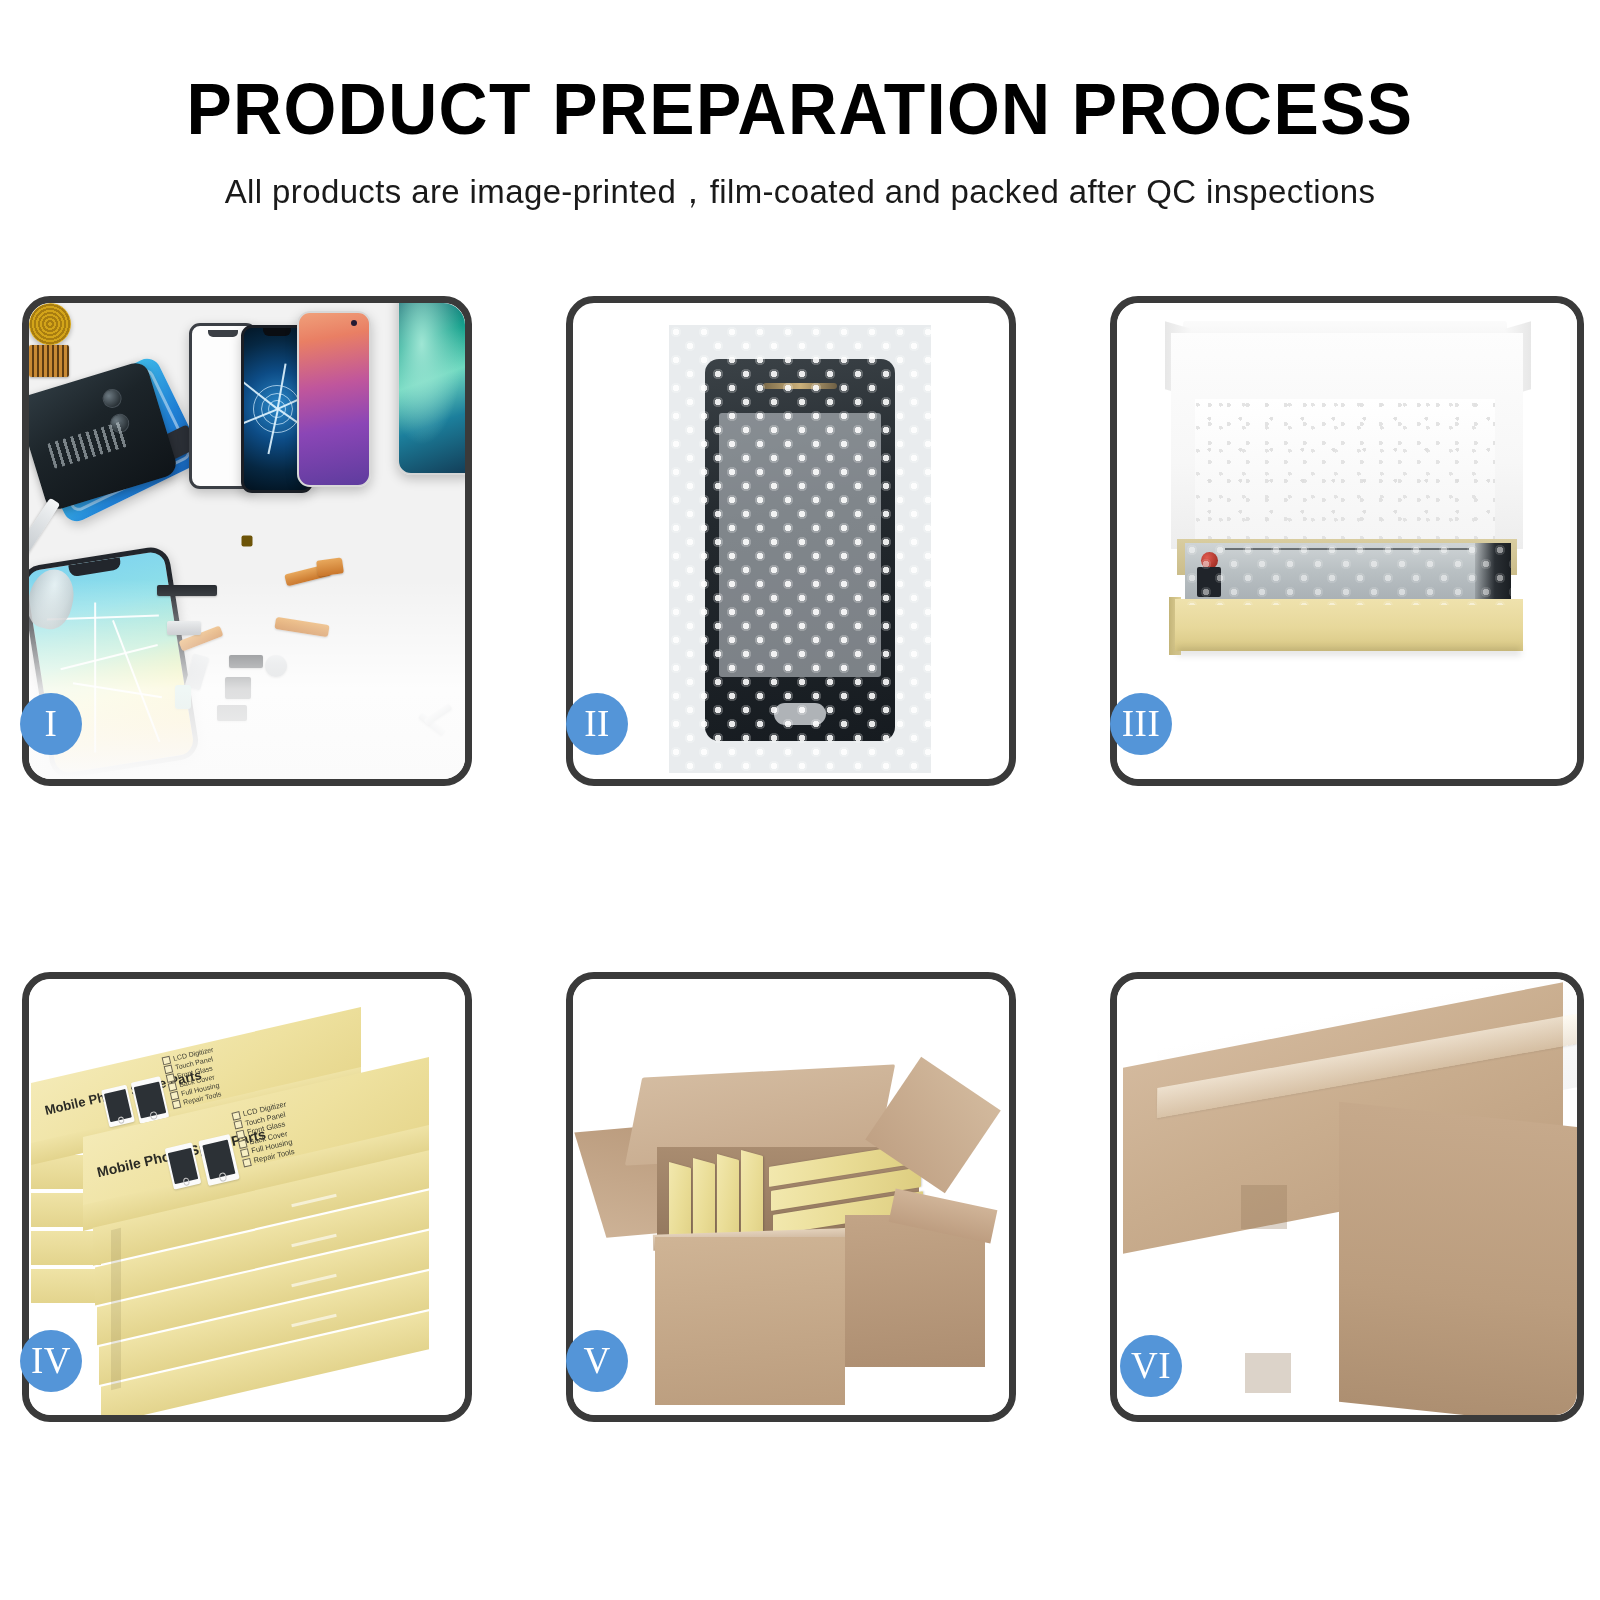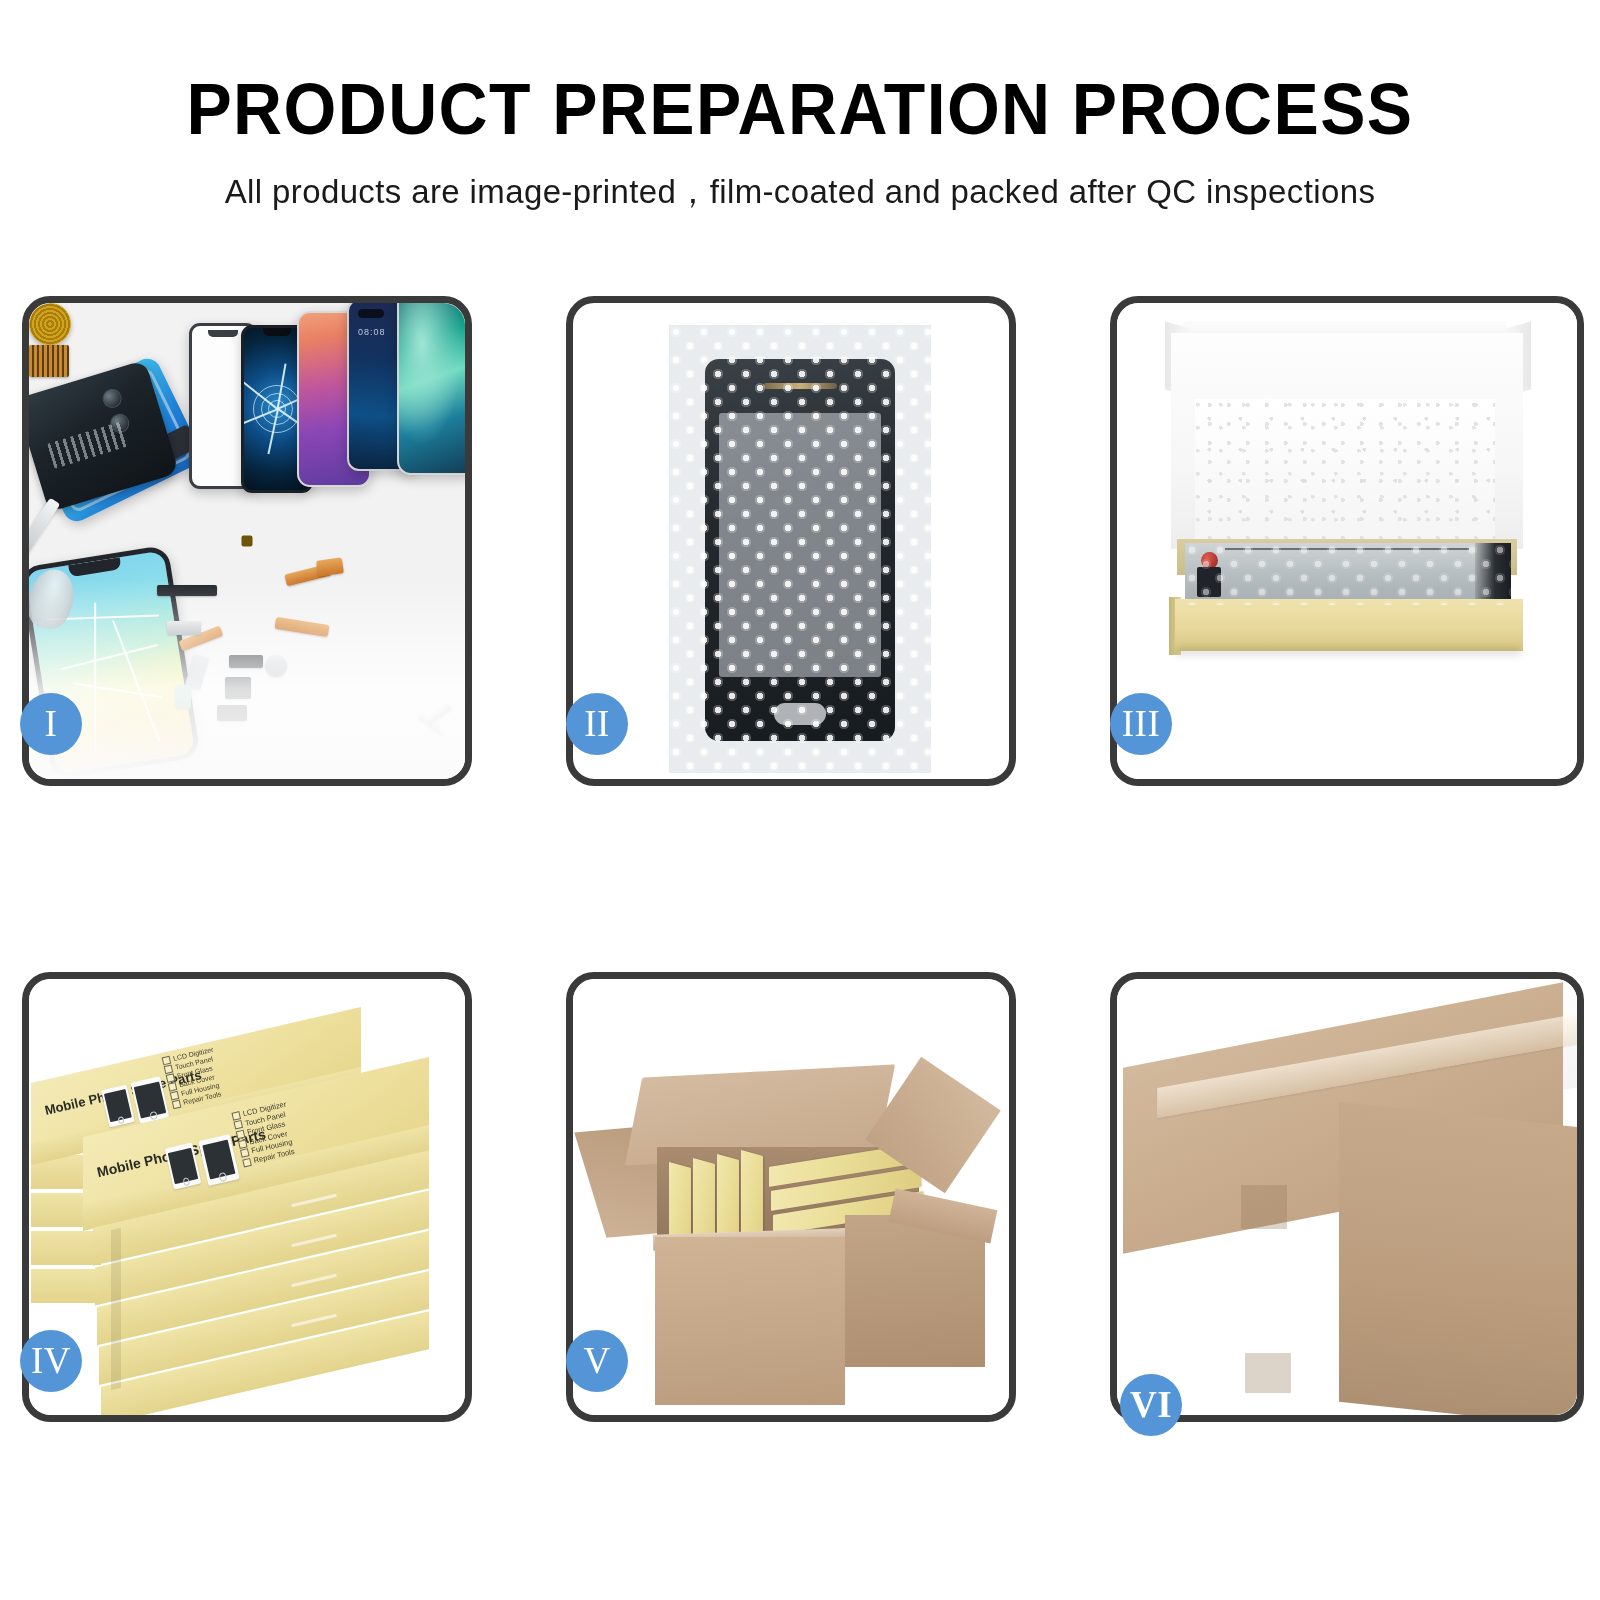--- a/index.html
+++ b/index.html
@@ -80,21 +80,21 @@
   #panel-3 { left: 1110px; top: 296px;  width: 474px; height: 490px; }
   #panel-4 { left: 22px;   top: 972px;  width: 450px; height: 450px; }
   #panel-5 { left: 566px;  top: 972px;  width: 450px; height: 450px; }
   #panel-6 { left: 1110px; top: 972px;  width: 474px; height: 450px; }
 
   #badge-1 { left: 20px;   top: 693px;  }
   #badge-2 { left: 566px;  top: 693px;  }
   #badge-3 { left: 1110px; top: 693px;  }
   #badge-4 { left: 20px;   top: 1330px; }
   #badge-5 { left: 566px;  top: 1330px; }
-  #badge-6 { left: 1120px; top: 1374px; font-weight: bold; }
+  #badge-6 { left: 1120px; top: 1335px; }
 
   
   .collage {
     position: absolute;
     inset: 0;
     background: #f2f2f2;
   }
   .collage::after {
     content: "";
     position: absolute;
@@ -547,24 +547,20 @@
         <div class="crackline" style="transform:rotate(128deg);"></div>
         <div class="crackline" style="transform:rotate(190deg);"></div>
         <div class="crackline" style="transform:rotate(246deg);"></div>
         <div class="crackline" style="transform:rotate(305deg);"></div>
       </div>
 
       <div class="phone" id="p1-purple">
         <div class="hole"></div>
       </div>
 
-      <div class="phone" id="p1-blue">
-        <div class="pill"></div>
-        <div class="clock">08:08</div>
-      </div>
 
       <div class="phone" id="p1-teal"></div>
 
       <div class="phone" id="p1-yellowphone">
         <div class="notch"></div>
         <div class="ycrack" style="left:14px;top:56px;width:112px;height:2px;transform:rotate(7deg);"></div>
         <div class="ycrack" style="left:20px;top:96px;width:100px;height:2px;transform:rotate(-5deg);"></div>
         <div class="ycrack" style="left:52px;top:40px;width:2px;height:150px;transform:rotate(9deg);"></div>
         <div class="ycrack" style="left:92px;top:60px;width:2px;height:130px;transform:rotate(-12deg);"></div>
         <div class="ycrack" style="left:28px;top:130px;width:90px;height:2px;transform:rotate(18deg);"></div>

